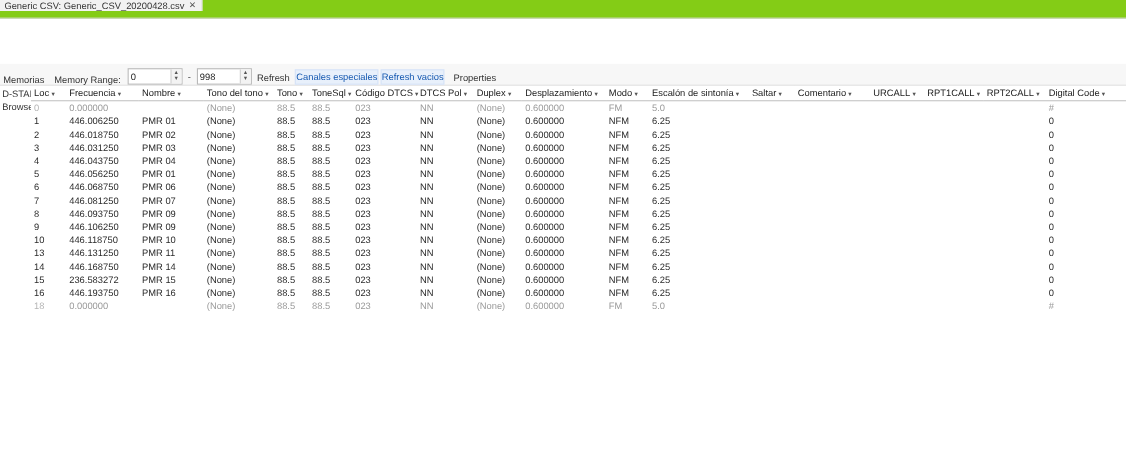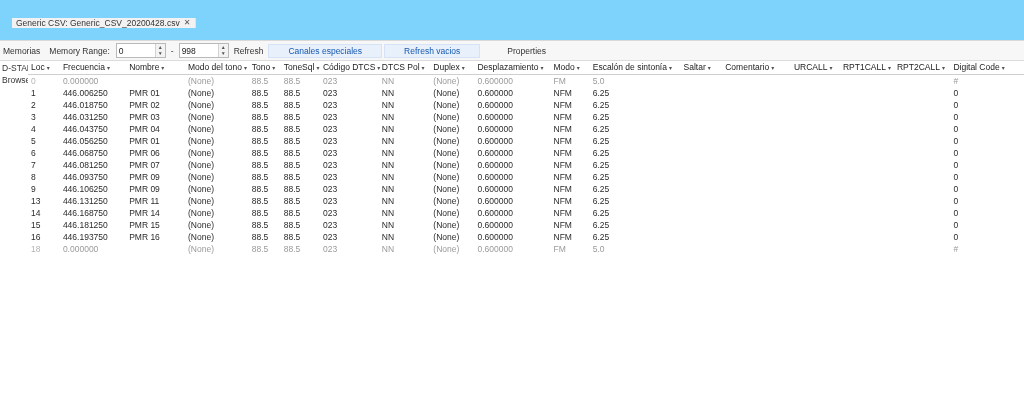--- a/index.html
+++ b/index.html
@@ -17,25 +17,25 @@
   }
   .app {
     position: relative;
     width: 1024px;
     height: 418px;
     background: #ffffff;
   }
   
   .tabstrip {
     height: 16px;
-    background: #7dd3fc;
+    background: #84cc16;
     border-bottom: 1px solid #d9d9d9;
     display: flex;
-    align-items: flex-end;
-    padding: 12px;
+    align-items: flex-start;
+    padding: 0;
   }
   .tab {
     display: flex;
     align-items: center;
     gap: 4px;
     padding: 0 5px 0 4px;
     background: #f2f2f2;
     font-size: 8.5px;
     color: #333;
     border-right: 1px solid #e2e2e2;
@@ -44,23 +44,24 @@
     font-size: 8px;
     color: #555;
     line-height: 1;
   }
   
   .toolbar {
     height: 19px;
     background: #f7f7f7;
     border-bottom: 1px solid #dcdcdc;
     display: flex;
-    align-items: center;
+    align-items: flex-end;
     font-size: 8.5px;
     color: #333;
+    margin-top: 41px;
   }
   .tb-label {
     padding: 0 6px 0 3px;
     white-space: nowrap;
   }
   .tb-group {
     display: flex;
     align-items: center;
     gap: 2px;
   }
@@ -97,21 +98,21 @@
   }
   .dash { padding: 0 3px; color: #444; }
   .tb-btn {
     padding: 1px 5px;
     font-size: 8.5px;
     color: #333;
     background: transparent;
     border: none;
   }
   .tb-link {
-    padding: 1px 19px;
+    padding: 1px 0;
     font-size: 8.5px;
     color: #1558b0;
     background: #e8f0fb;
     border: 1px solid #d6e3f7;
     margin-right: 2px;
   }
   .tb-link.plain {
     background: transparent;
     border: none;
     color: #333;
@@ -268,21 +269,21 @@
             <col class="w-urcall">
             <col class="w-r1">
           <col class="w-r2">
             <col class="w-dcode">
         </colgroup>
         <thead>
           <tr>
             <th><span>Loc</span><span class="sortmark">▾</span></th>
             <th><span>Frecuencia</span><span class="sortmark">▾</span></th>
             <th><span>Nombre</span><span class="sortmark">▾</span></th>
-            <th><span>Modo del tono</span><span class="sortmark">▾</span></th>
+            <th><span>Tono del tono</span><span class="sortmark">▾</span></th>
             <th><span>Tono</span><span class="sortmark">▾</span></th>
             <th><span>ToneSql</span><span class="sortmark">▾</span></th>
             <th><span>Código DTCS</span><span class="sortmark">▾</span></th>
             <th><span>DTCS Pol</span><span class="sortmark">▾</span></th>
             <th><span>Duplex</span><span class="sortmark">▾</span></th>
             <th><span>Desplazamiento</span><span class="sortmark">▾</span></th>
             <th><span>Modo</span><span class="sortmark">▾</span></th>
             <th><span>Escalón de sintonía</span><span class="sortmark">▾</span></th>
             <th><span>Saltar</span><span class="sortmark">▾</span></th>
             <th><span>Comentario</span><span class="sortmark">▾</span></th>
@@ -487,20 +488,40 @@
               <td>NFM</td>
               <td>6.25</td>
               <td></td>
               <td></td>
               <td></td>
               <td></td>
               <td></td>
               <td>0</td>
             </tr>
             <tr>
+              <td class="c-loc">10</td>
+              <td>446.118750</td>
+              <td>PMR 10</td>
+              <td>(None)</td>
+              <td>88.5</td>
+              <td>88.5</td>
+              <td>023</td>
+              <td>NN</td>
+              <td>(None)</td>
+              <td>0.600000</td>
+              <td>NFM</td>
+              <td>6.25</td>
+              <td></td>
+              <td></td>
+              <td></td>
+              <td></td>
+              <td></td>
+              <td>0</td>
+            </tr>
+            <tr>
               <td class="c-loc">13</td>
               <td>446.131250</td>
               <td>PMR 11</td>
               <td>(None)</td>
               <td>88.5</td>
               <td>88.5</td>
               <td>023</td>
               <td>NN</td>
               <td>(None)</td>
               <td>0.600000</td>
@@ -528,21 +549,21 @@
               <td>6.25</td>
               <td></td>
               <td></td>
               <td></td>
               <td></td>
               <td></td>
               <td>0</td>
             </tr>
             <tr>
               <td class="c-loc">15</td>
-              <td>446.181250</td>
+              <td>236.583272</td>
               <td>PMR 15</td>
               <td>(None)</td>
               <td>88.5</td>
               <td>88.5</td>
               <td>023</td>
               <td>NN</td>
               <td>(None)</td>
               <td>0.600000</td>
               <td>NFM</td>
               <td>6.25</td>

